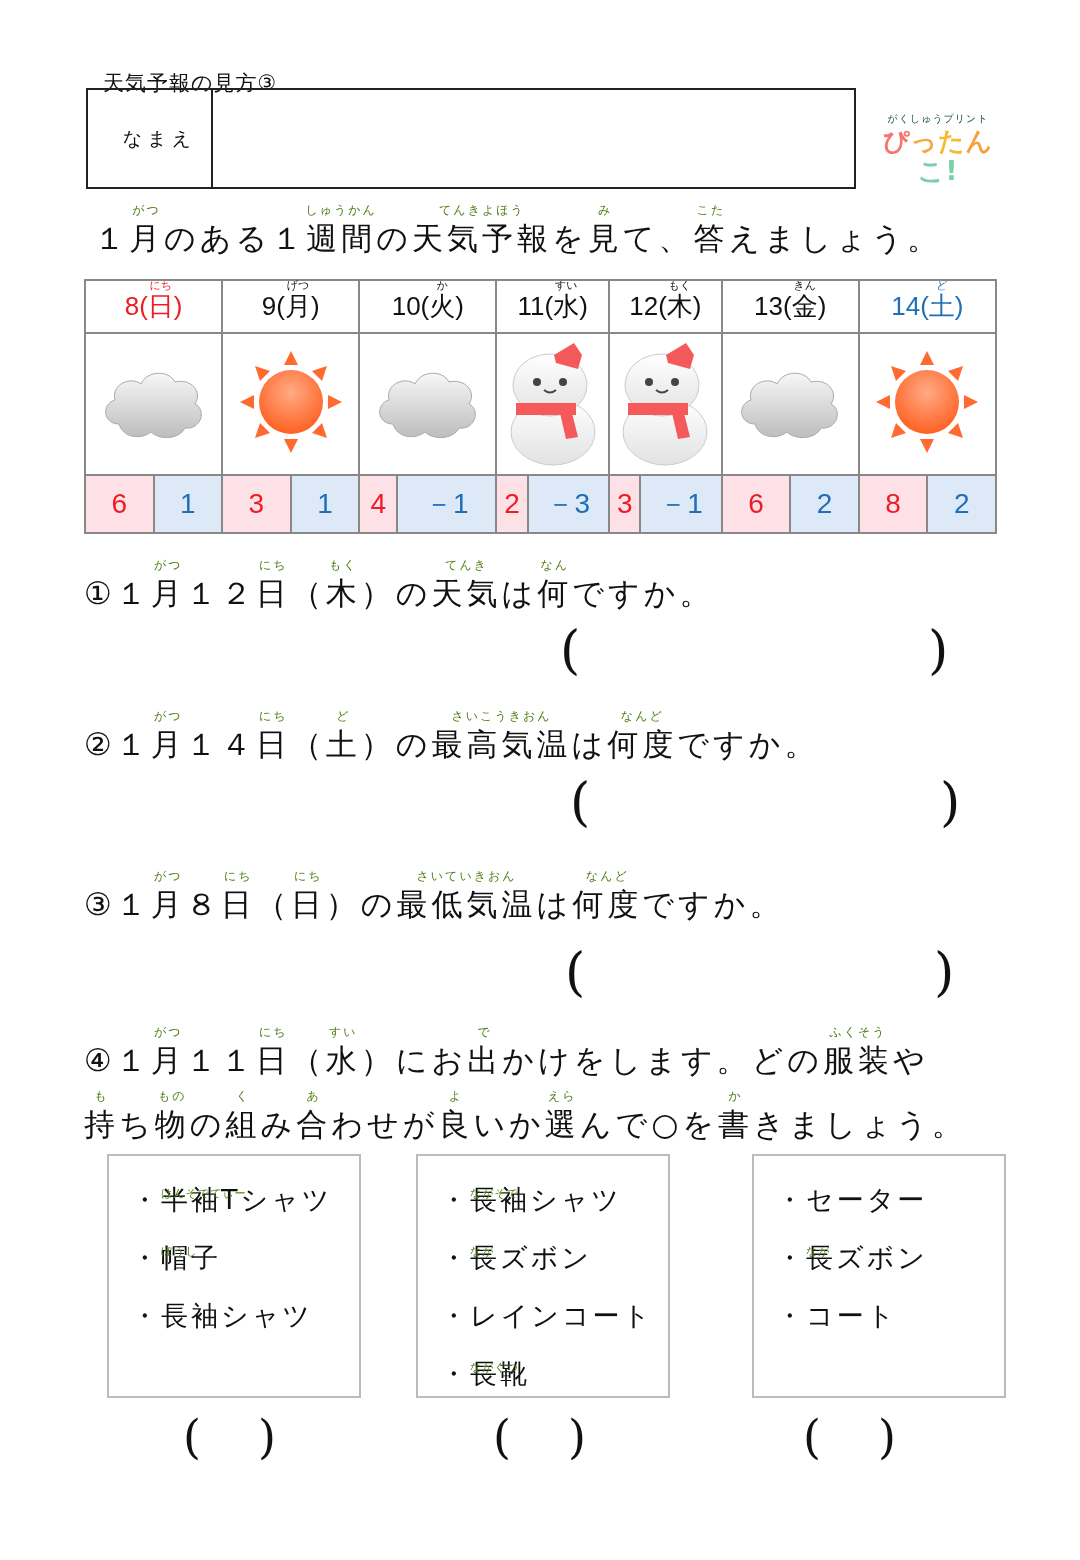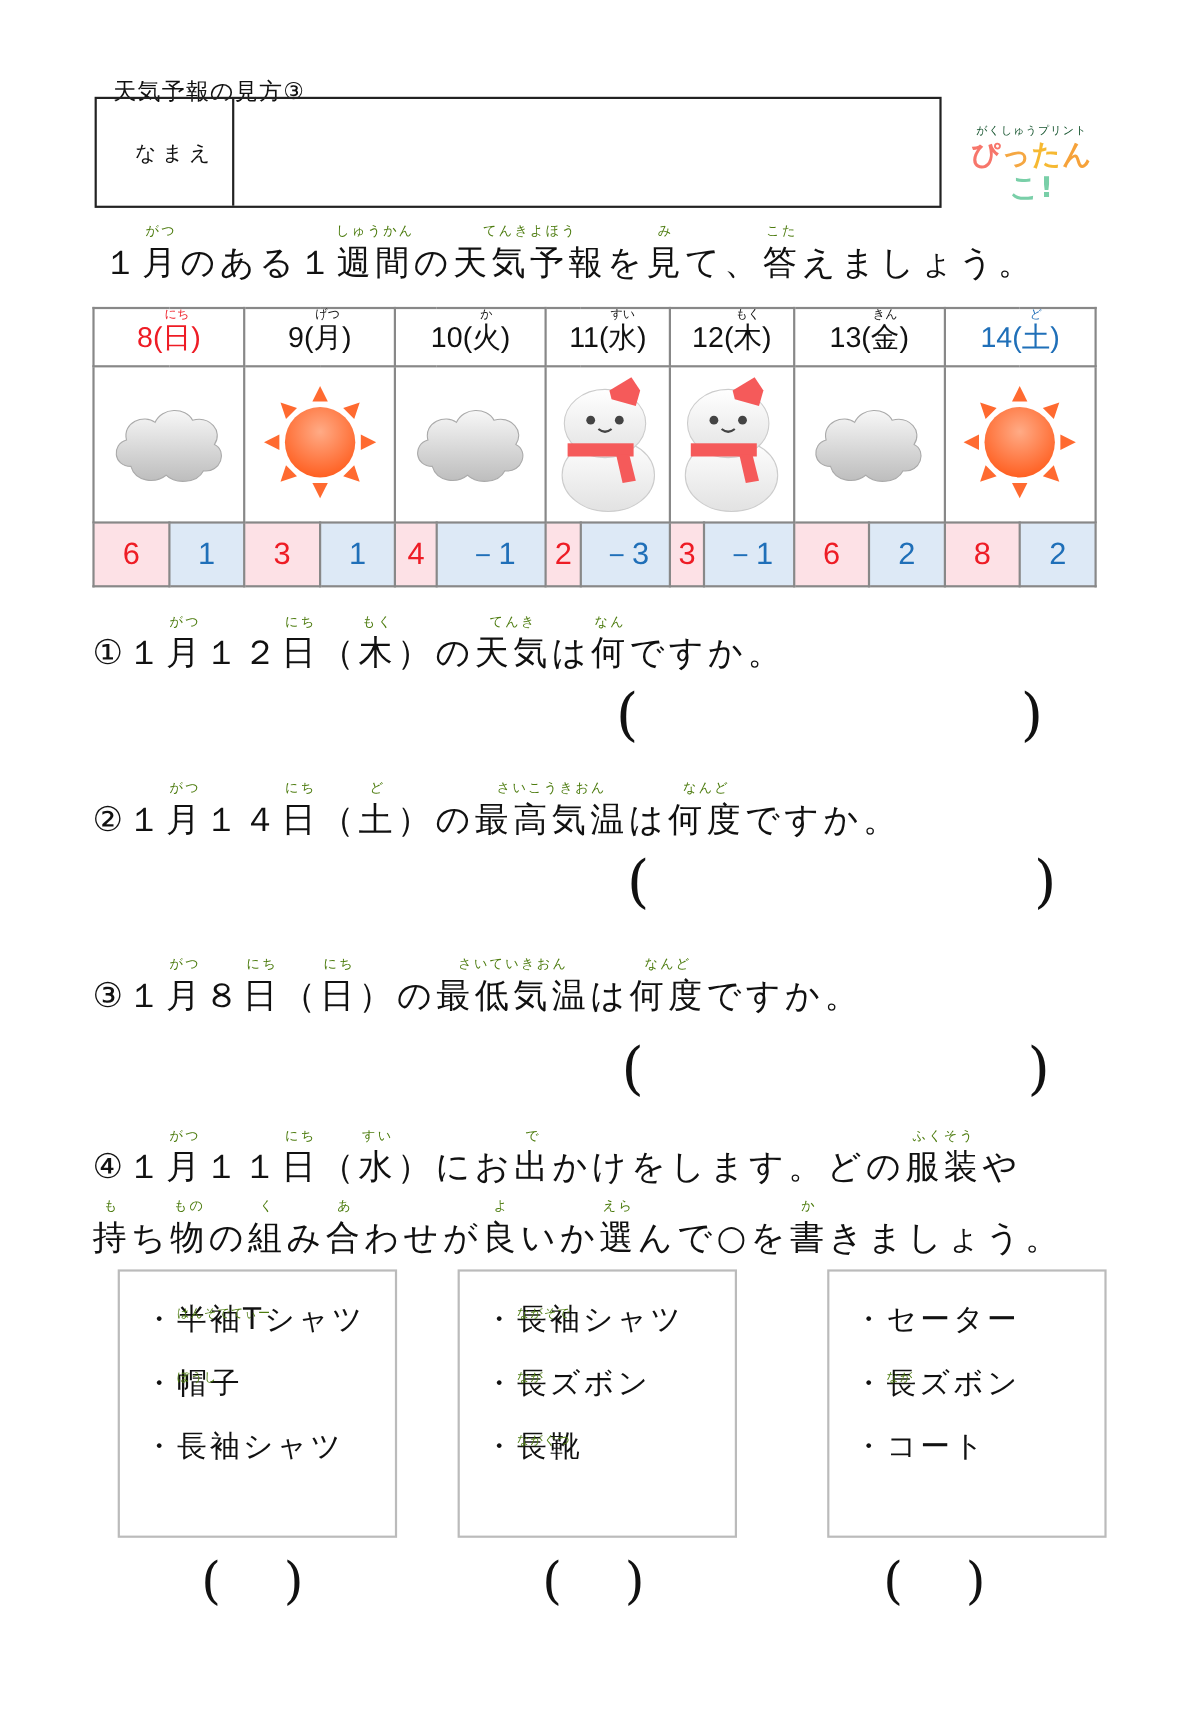--- a/index.html
+++ b/index.html
@@ -207,20 +207,21 @@
 <div class="abs q" style="top:1104px;"><span class="rb"><span>持</span><span class="rt">も</span></span><span class="rb"><span>ち</span></span><span class="rb"><span>物</span><span class="rt">もの</span></span><span class="rb"><span>の</span></span><span class="rb"><span>組</span><span class="rt">く</span></span><span class="rb"><span>み</span></span><span class="rb"><span>合</span><span class="rt">あ</span></span><span class="rb"><span>わせが</span></span><span class="rb"><span>良</span><span class="rt">よ</span></span><span class="rb"><span>いか</span></span><span class="rb"><span>選</span><span class="rt">えら</span></span><span class="rb"><span>んで○を</span></span><span class="rb"><span>書</span><span class="rt">か</span></span><span class="rb"><span>きましょう。</span></span></div>
 
 <div class="abs opt-box" style="left:107px;">
     <div class="opt-item"><span>・</span><span class="rb"><span>半袖Tシャツ</span><span class="rt" style="left:0;transform:none;">はんそでてぃー</span></span></div>
     <div class="opt-item"><span>・</span><span class="rb"><span>帽子</span><span class="rt" style="left:0;transform:none;">ぼうし</span></span></div>
     <div class="opt-item"><span>・</span><span class="rb"><span>長袖シャツ</span></span></div>
   </div>
 <div class="abs opt-box" style="left:416px;">
     <div class="opt-item"><span>・</span><span class="rb"><span>長袖シャツ</span><span class="rt" style="left:0;transform:none;">ながそで</span></span></div>
     <div class="opt-item"><span>・</span><span class="rb"><span>長ズボン</span><span class="rt" style="left:0;transform:none;">なが</span></span></div>
+    <div class="opt-item"><span>・</span><span class="rb"><span>レインコート</span></span></div>
     <div class="opt-item"><span>・</span><span class="rb"><span>長靴</span><span class="rt" style="left:0;transform:none;">ながぐつ</span></span></div>
   </div>
 <div class="abs opt-box" style="left:752px;">
     <div class="opt-item"><span>・</span><span class="rb"><span>セーター</span></span></div>
     <div class="opt-item"><span>・</span><span class="rb"><span>長ズボン</span><span class="rt" style="left:0;transform:none;">なが</span></span></div>
     <div class="opt-item"><span>・</span><span class="rb"><span>コート</span></span></div>
   </div>
 
 <div class="abs small-paren" style="left:183px; top:1410px;">(</div>
 <div class="abs" style="left:205px; top:1418px; width:50px; height:50px;"></div>

